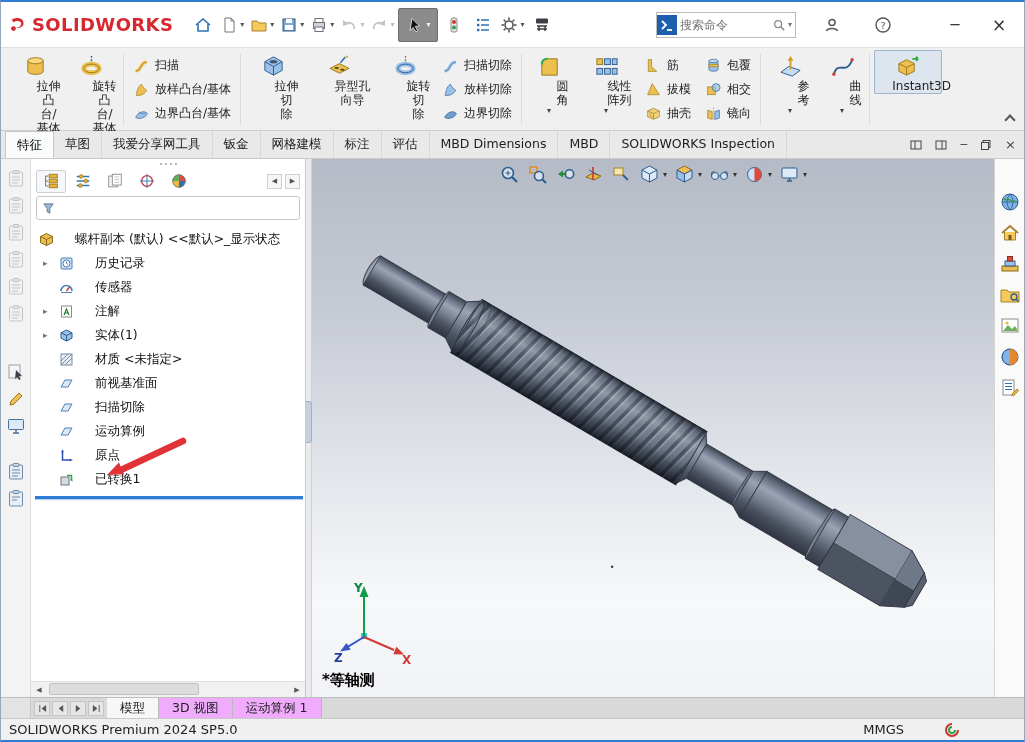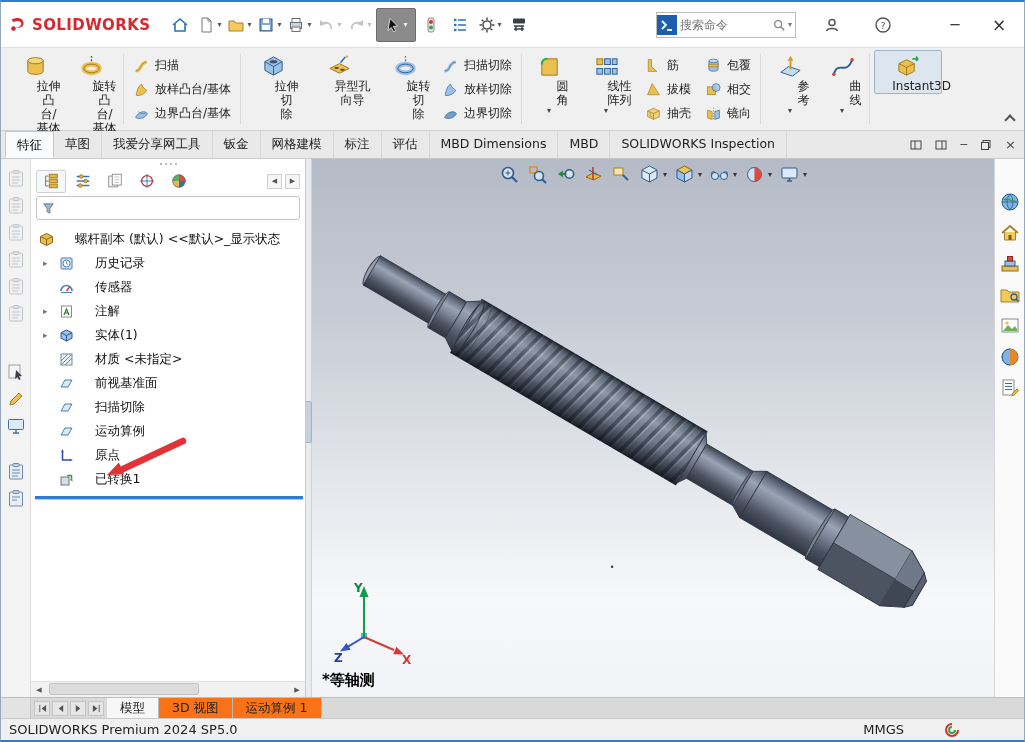--- a/index.html
+++ b/index.html
@@ -5,21 +5,21 @@
   * { box-sizing: border-box; margin: 0; padding: 0; }
   html,body { width:1025px; height:742px; overflow:hidden; }
   body { font-family:"DejaVu Sans","Liberation Sans",sans-serif; font-size:12px; color:#1d1d1d; background:#fff; }
   .app { width:1025px; height:742px; display:flex; flex-direction:column;
          border-top:2px solid #2f7cd0; border-bottom:2px solid #2f7cd0;
          border-left:1px solid #94a8ba; border-right:1px solid #94a8ba; background:#fff; }
 
   
   .titlebar { height:46px; display:flex; align-items:center; padding:0 10px 0 8px; background:#fff; border-bottom:1px solid #e0e0e0; flex:0 0 auto; }
   .brand { display:flex; align-items:center; gap:5px; margin-right:16px; }
-  .brand-name { color:#d7282f; font-weight:bold; font-size:15px; letter-spacing:.4px; }
+  .brand-name { color:#d7282f; font-weight:bold; font-size:18px; letter-spacing:.4px; }
   .tb-btn { height:30px; min-width:27px; padding:0 2px; display:flex; align-items:center; justify-content:center; gap:2px; border-radius:2px; margin-right:2px; }
   .tb-btn .chv { font-size:8px; color:#555; }
   .tb-btn.disabled { opacity:.38; }
   .tb-btn.pressed { background:#8b8b8b; border:1px solid #6d6d6d; height:34px; min-width:40px; }
   .tb-btn.pressed .chv { color:#f2f2f2; }
   .i18 { width:18px; height:18px; }
   .tb-right { margin-left:auto; display:flex; align-items:center; }
   .searchbox { width:140px; height:26px; border:1px solid #bcbcbc; background:#fff; display:flex; align-items:center; gap:3px; padding-right:3px; }
   .searchbox input { flex:1; min-width:20px; border:none; outline:none; font-size:12px; color:#666; font-family:inherit; }
   .win-glyph { font-size:15px; color:#333; width:30px; text-align:center; }
@@ -89,21 +89,21 @@
 
   .rightstrip { width:30px; background:#fafafa; border-left:1px solid #d5d5d5; display:flex; flex-direction:column; align-items:center; padding-top:32px; gap:9px; flex:0 0 auto; }
   .i22 { width:22px; height:22px; }
 
   
   .doctabs { height:21px; background:#d9d9d9; display:flex; align-items:stretch; border-top:1px solid #bdbdbd; flex:0 0 auto; }
   .dt-spacer { width:30px; background:#e3e3e3; border-right:1px solid #c9c9c9; }
   .dt-nav { display:flex; align-items:center; padding:0 3px; gap:2px; }
   .nb { width:16px; height:15px; display:flex; align-items:center; justify-content:center; background:#e6e6e6; border:1px solid #c4c4c4; }
   .i10 { width:9px; height:9px; }
-  .dtab { padding:0 13px; display:flex; align-items:center; font-size:12.5px; background:#f97316; border-right:1px solid #b9b9b9; color:#222; }
+  .dtab { padding:0 13px; display:flex; align-items:center; font-size:12.5px; background:#f0abfc; border-right:1px solid #b9b9b9; color:#222; }
   .dtab.active { background:#f7f7f7; }
   .dt-fill { flex:1; }
 
   
   .statusbar { height:22px; background:#f0f0f0; border-top:1px solid #c9c9c9; display:flex; align-items:center; font-size:13px; color:#222; padding:0 8px; flex:0 0 auto; }
   .sb-right { margin-left:auto; display:flex; align-items:center; padding-right:56px; }
   .sb-units { margin-right:40px; }
 </style>
 </head>
 <body>

